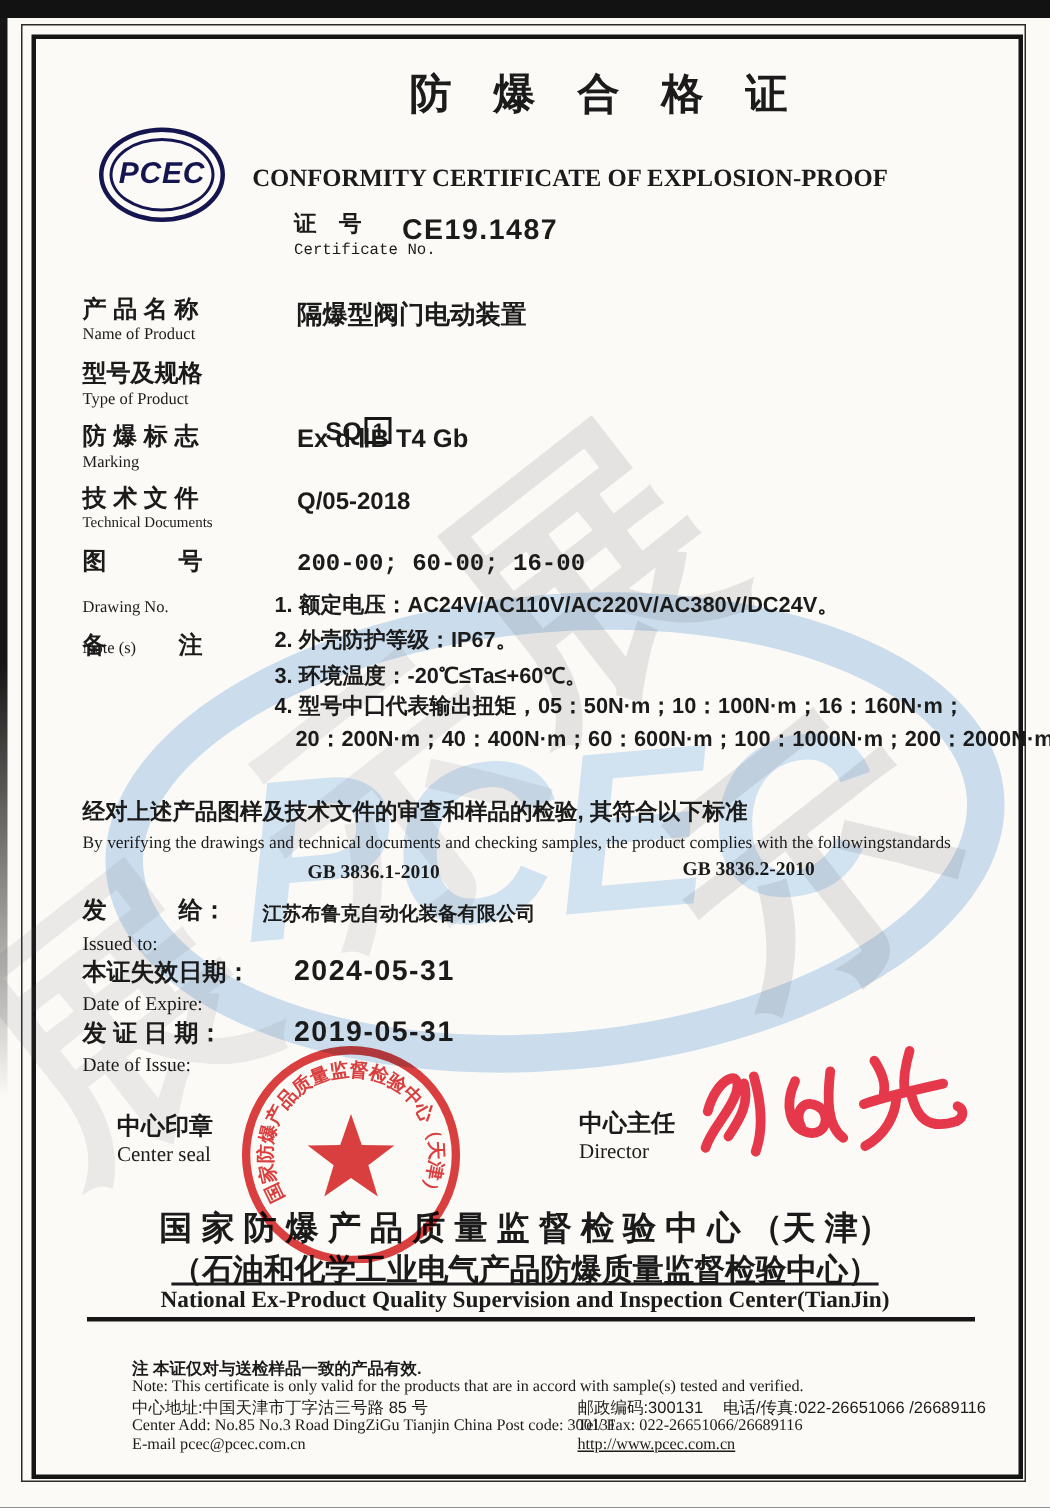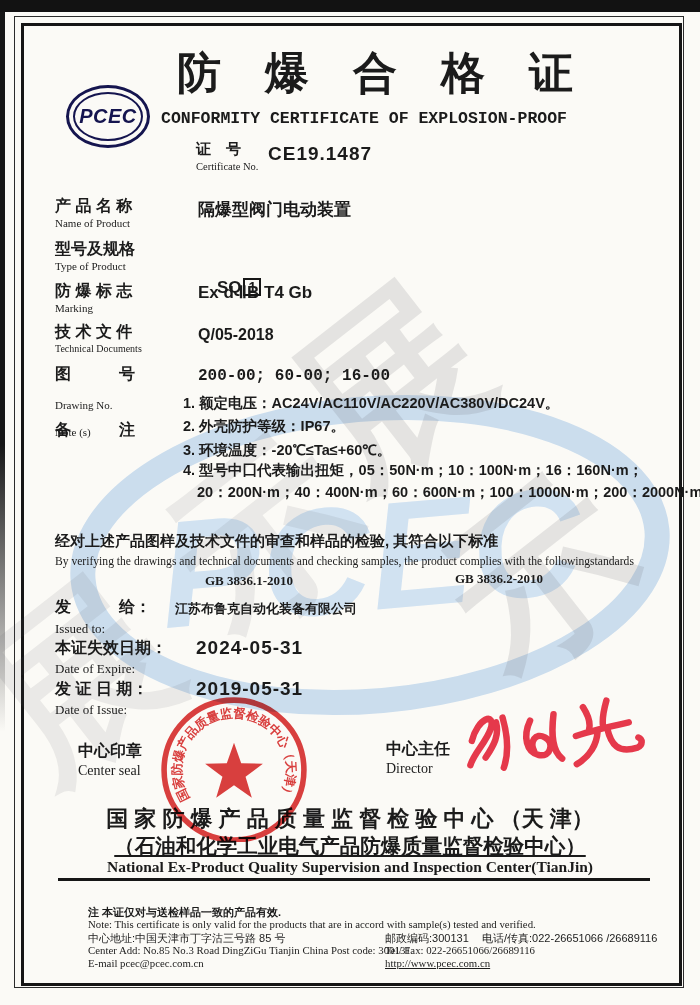--- a/index.html
+++ b/index.html
@@ -15,26 +15,26 @@
   
   #wm-blue{left:55px;top:385px;width:630px;height:340px;z-index:1;opacity:.85;}
   #wm-gray{z-index:2;color:rgba(90,90,96,.14);font-weight:bold;font-family:"Liberation Sans",sans-serif;pointer-events:none;}
   .content{z-index:3;}
   
   #logo{left:66px;top:85px;width:78px;height:57px;border:3.5px solid #15154f;border-radius:50%;
         display:flex;align-items:center;justify-content:center;background:#fbfaf6;}
   #logo-inner{width:66px;height:45px;border:2px solid #15154f;border-radius:50%;
         display:flex;align-items:center;justify-content:center;}
   #logo-text{font-style:italic;font-weight:bold;font-size:20px;color:#15154f;letter-spacing:.5px;}
-  #title-cn{left:140px;top:44px;width:470px;text-align:center;font-family:"Liberation Serif",serif;
-        font-weight:bold;font-size:44px;white-space:nowrap;}
-  #title-en{left:124px;top:109px;width:480px;text-align:center;font-family:Liberation Mono, monospace;
+  #title-cn{left:164px;top:44px;width:470px;text-align:center;font-family:"Liberation Serif",serif;
+        font-weight:bold;font-size:28px;white-space:nowrap;}
+  #title-en{left:140px;top:109px;width:480px;text-align:center;font-family:Liberation Serif, serif;
         font-weight:bold;font-size:16.5px;white-space:nowrap;}
   #certno-cn{left:196px;top:140px;font-size:15px;font-weight:bold;}
-  #certno-en{left:196px;top:161px;font-family:Liberation Serif, serif;font-size:10.5px;}
+  #certno-en{left:196px;top:161px;font-family:Liberation Mono, monospace;font-size:10.5px;}
   #certno-value{left:268px;top:143px;font-size:19px;font-weight:bold;letter-spacing:1px;}
   
   .lab-cn{left:55px;font-size:16px;font-weight:bold;white-space:pre;}
   .lab-en{left:55px;font-family:"Liberation Serif",serif;font-size:11px;white-space:nowrap;}
   .f-val{left:198px;font-size:17px;font-weight:bold;white-space:pre;}
   .boxed{display:inline-block;border:2px solid #161616;line-height:14px;padding:0 3px;margin-left:2px;
          font-size:14px;font-weight:bold;vertical-align:1px;}
   
   .note-line{left:183px;width:490px;font-size:14.5px;font-weight:600;white-space:nowrap;}
   

